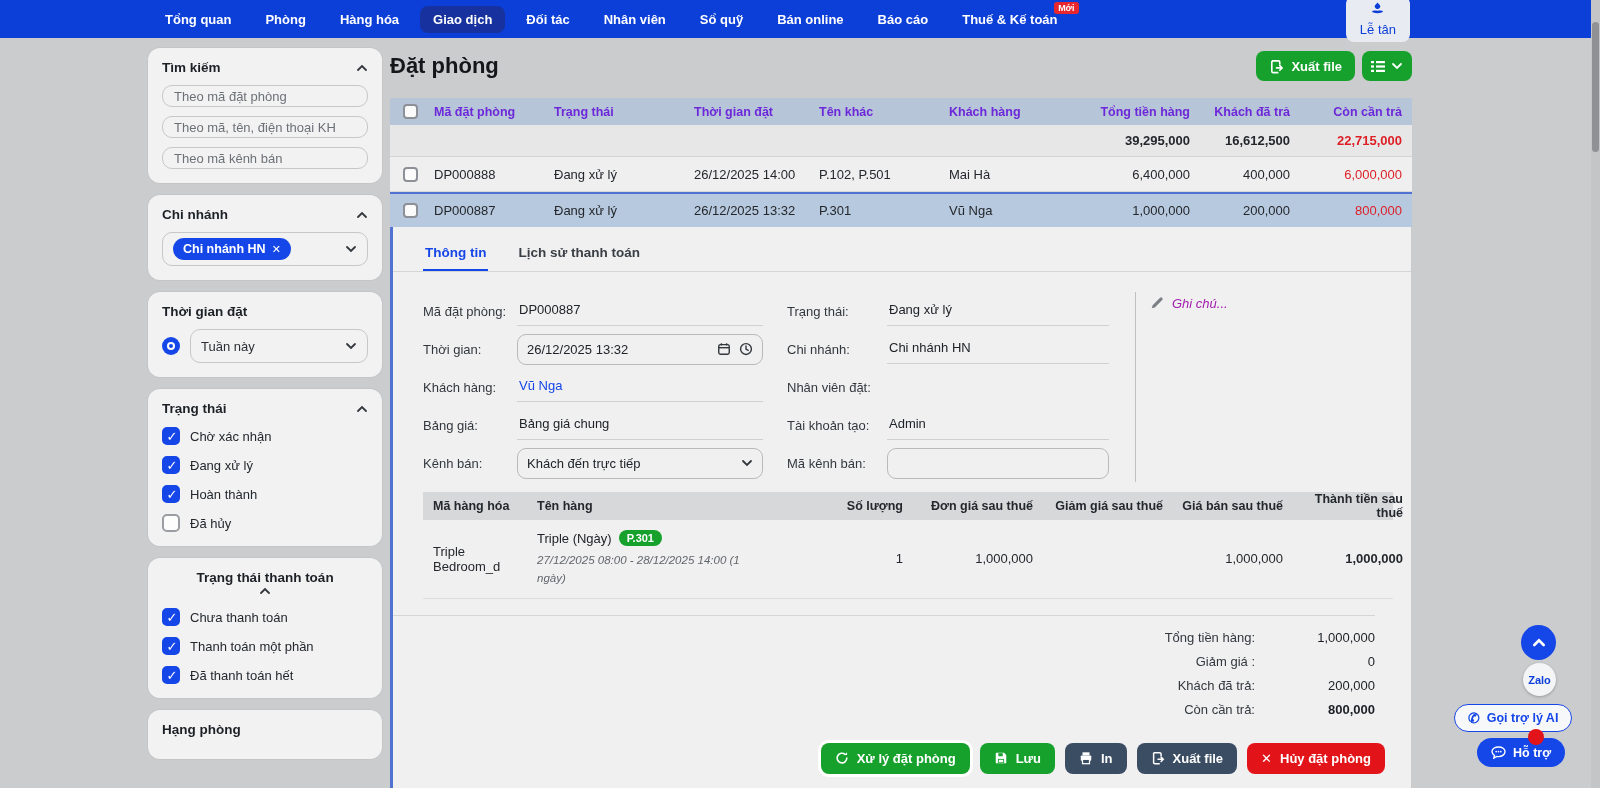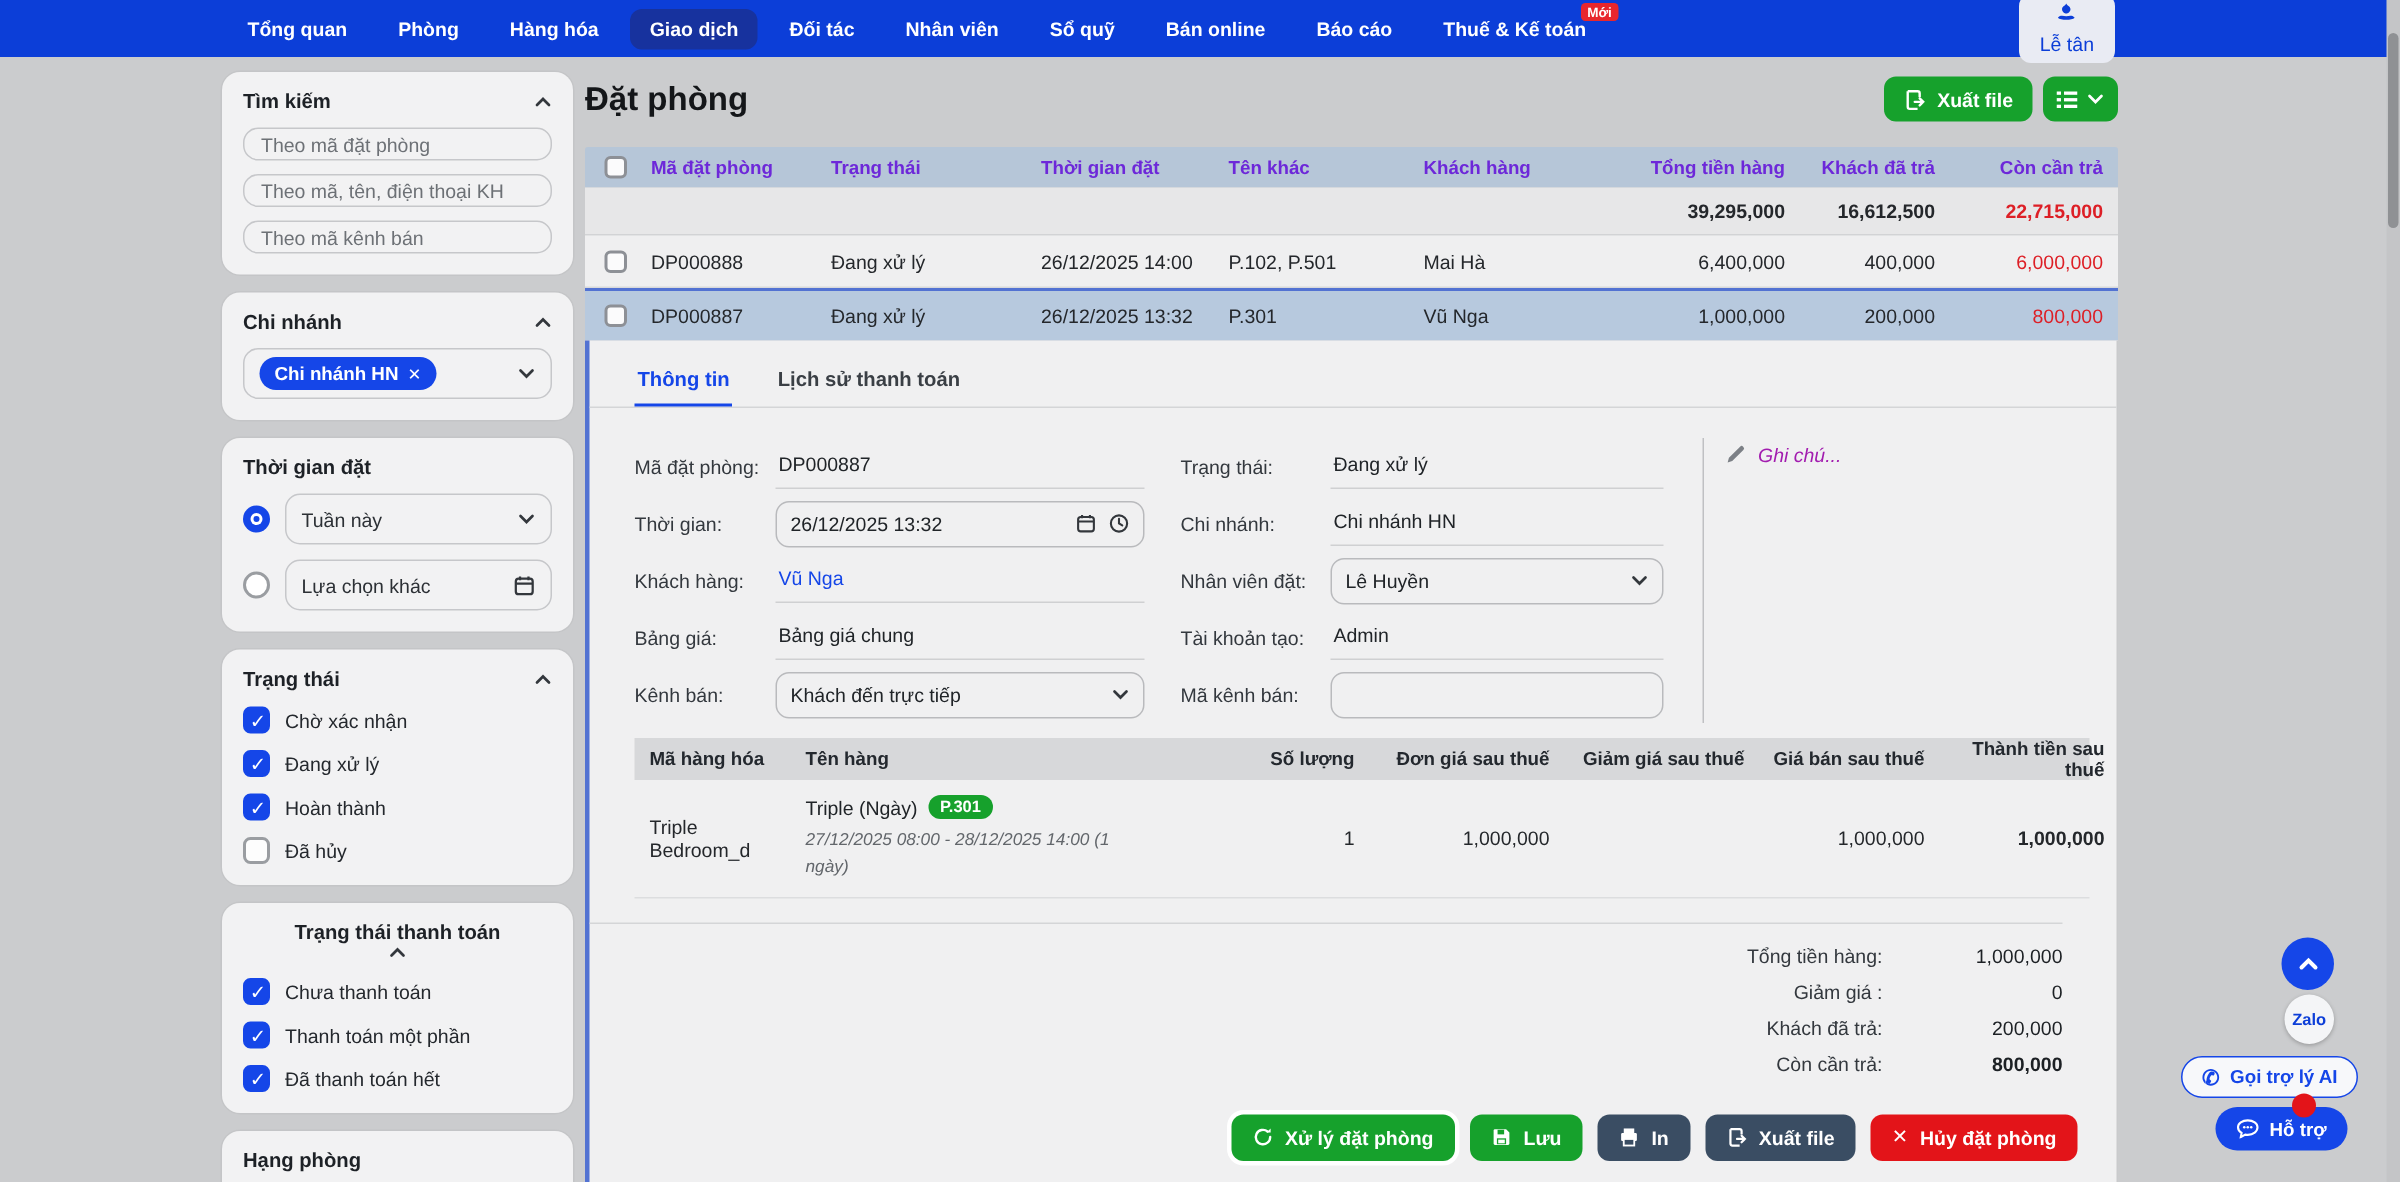--- a/index.html
+++ b/index.html
@@ -172,32 +172,20 @@
     </div>
     <div class="opt-row">
       <span class="radio sel"></span>
       <div class="opt-field">
         <span>Tuần này</span>
         <svg class="chev" viewBox="0 0 12 12">
             <path d="M2 4 L6 8 L10 4" stroke="#33373c" stroke-width="1.8" fill="none" stroke-linecap="round"></path>
           </svg>
       </div>
     </div>
-    <div class="opt-row">
-      <span class="radio"></span>
-      <div class="opt-field">
-        <span>Lựa chọn khác</span>
-        <svg width="15" height="15" viewBox="0 0 16 16">
-            <rect x="2" y="3" width="12" height="11" rx="2" fill="none" stroke="#33373c" stroke-width="1.6"></rect>
-            <line x1="2" y1="6.5" x2="14" y2="6.5" stroke="#33373c" stroke-width="1.6"></line>
-            <line x1="5" y1="1.5" x2="5" y2="4" stroke="#33373c" stroke-width="1.6"></line>
-            <line x1="11" y1="1.5" x2="11" y2="4" stroke="#33373c" stroke-width="1.6"></line>
-          </svg>
-      </div>
-    </div>
   </section>
 
   <section class="card">
     <div class="card-head" style="margin-bottom:2px;">
       <span class="card-title">Trạng thái</span>
       <svg class="chev" viewBox="0 0 12 12">
           <path d="M2 8 L6 4 L10 8" stroke="#33373c" stroke-width="1.8" fill="none" stroke-linecap="round"></path>
         </svg>
     </div>
     <div class="check-row">
@@ -382,26 +370,20 @@
         <div class="field">
           <span class="flabel">Trạng thái:</span>
           <span class="fval">Đang xử lý</span>
         </div>
         <div class="field">
           <span class="flabel">Chi nhánh:</span>
           <span class="fval">Chi nhánh HN</span>
         </div>
         <div class="field">
           <span class="flabel">Nhân viên đặt:</span>
-          <div class="finput">
-            <span>Lê Huyền</span>
-            <svg class="chev" viewBox="0 0 12 12">
-                <path d="M2 4 L6 8 L10 4" stroke="#33373c" stroke-width="1.8" fill="none" stroke-linecap="round"></path>
-              </svg>
-          </div>
         </div>
         <div class="field">
           <span class="flabel">Tài khoản tạo:</span>
           <span class="fval">Admin</span>
         </div>
         <div class="field">
           <span class="flabel">Mã kênh bán:</span>
           <div class="finput">
               <span></span>
             </div>

